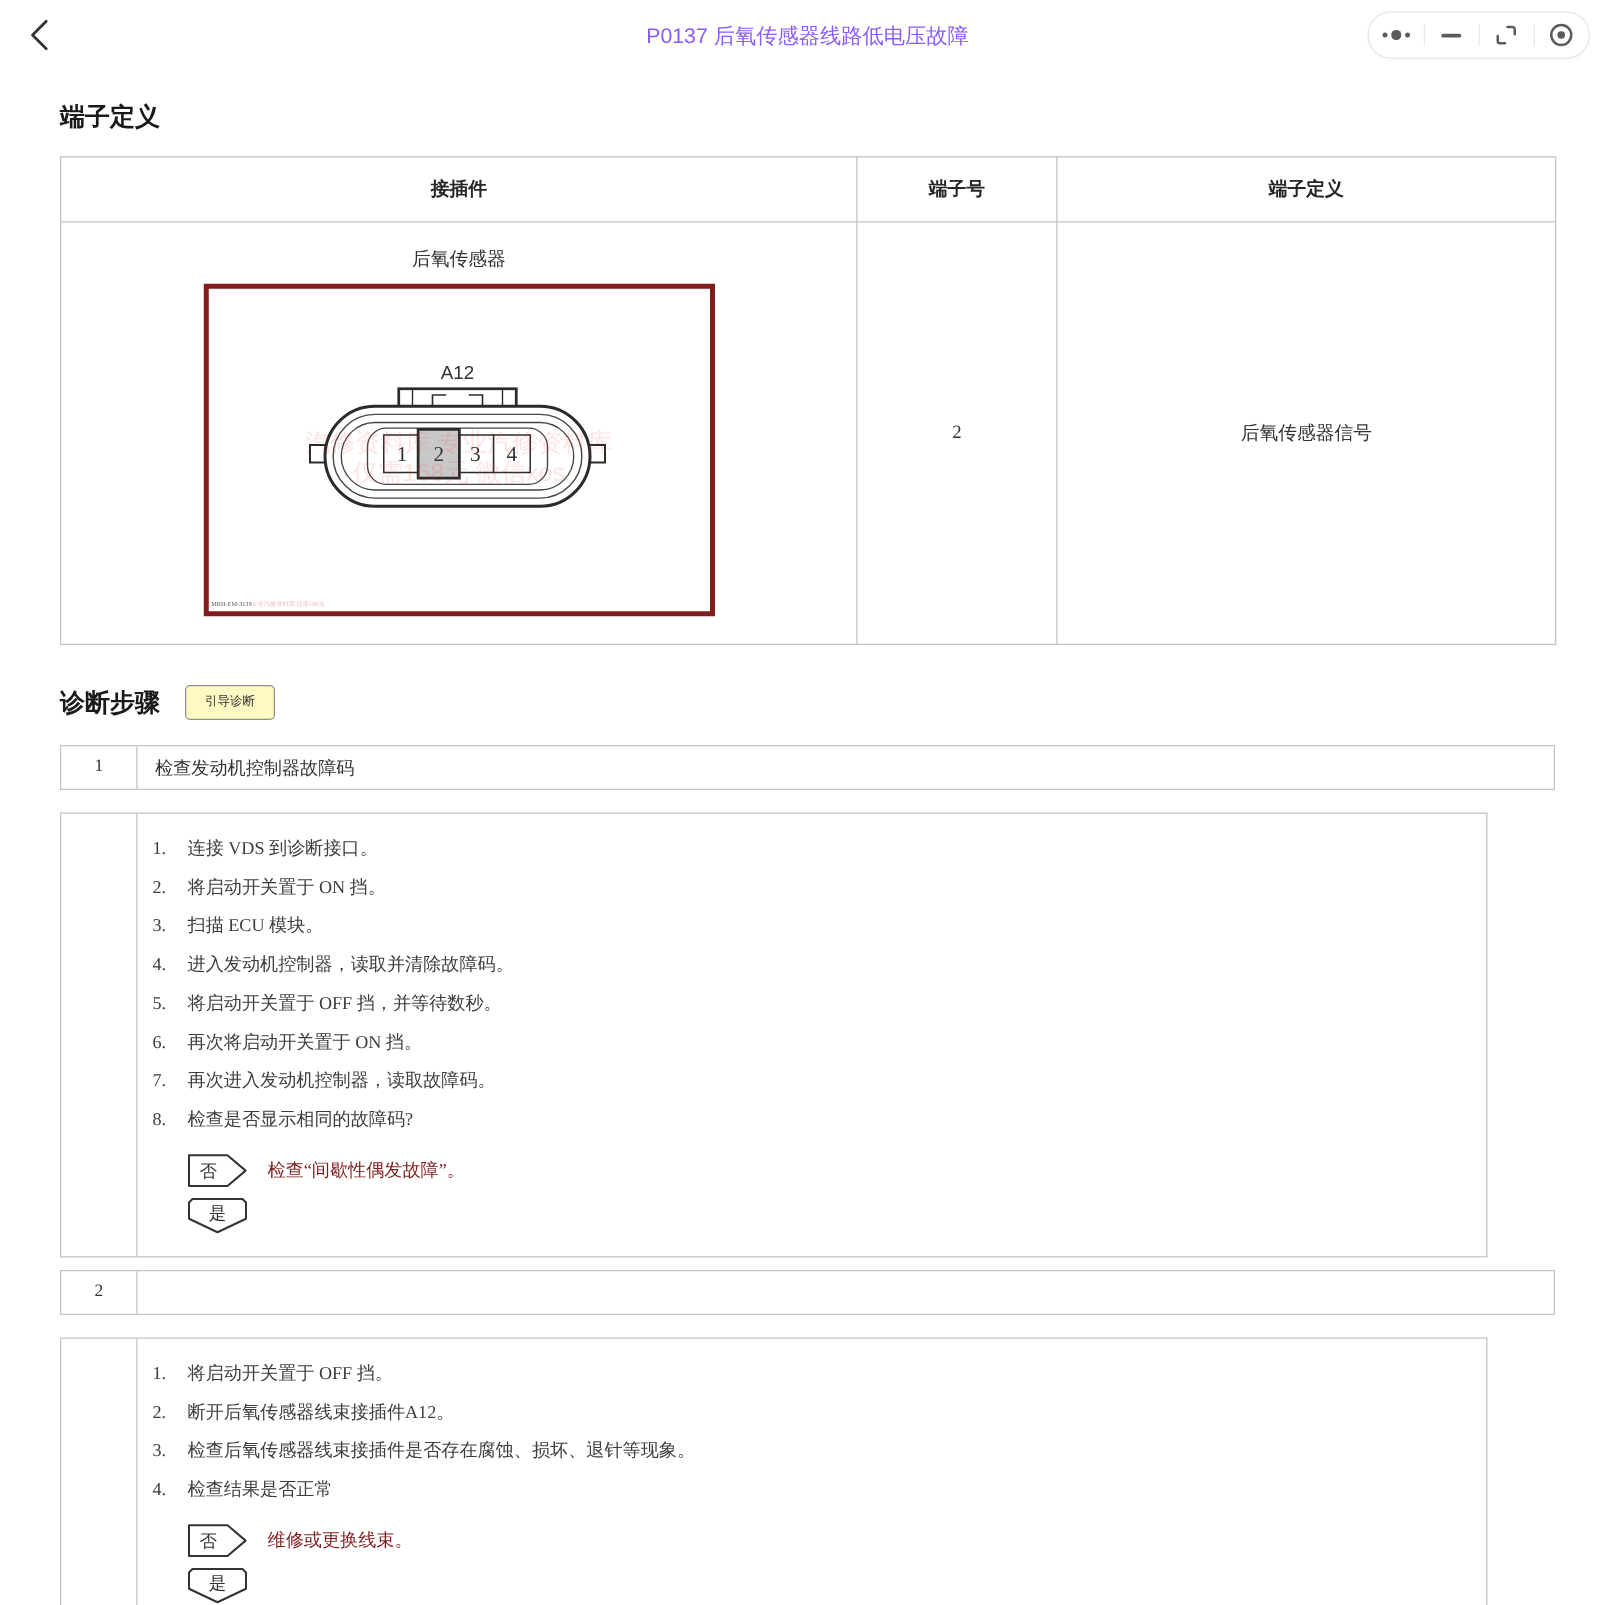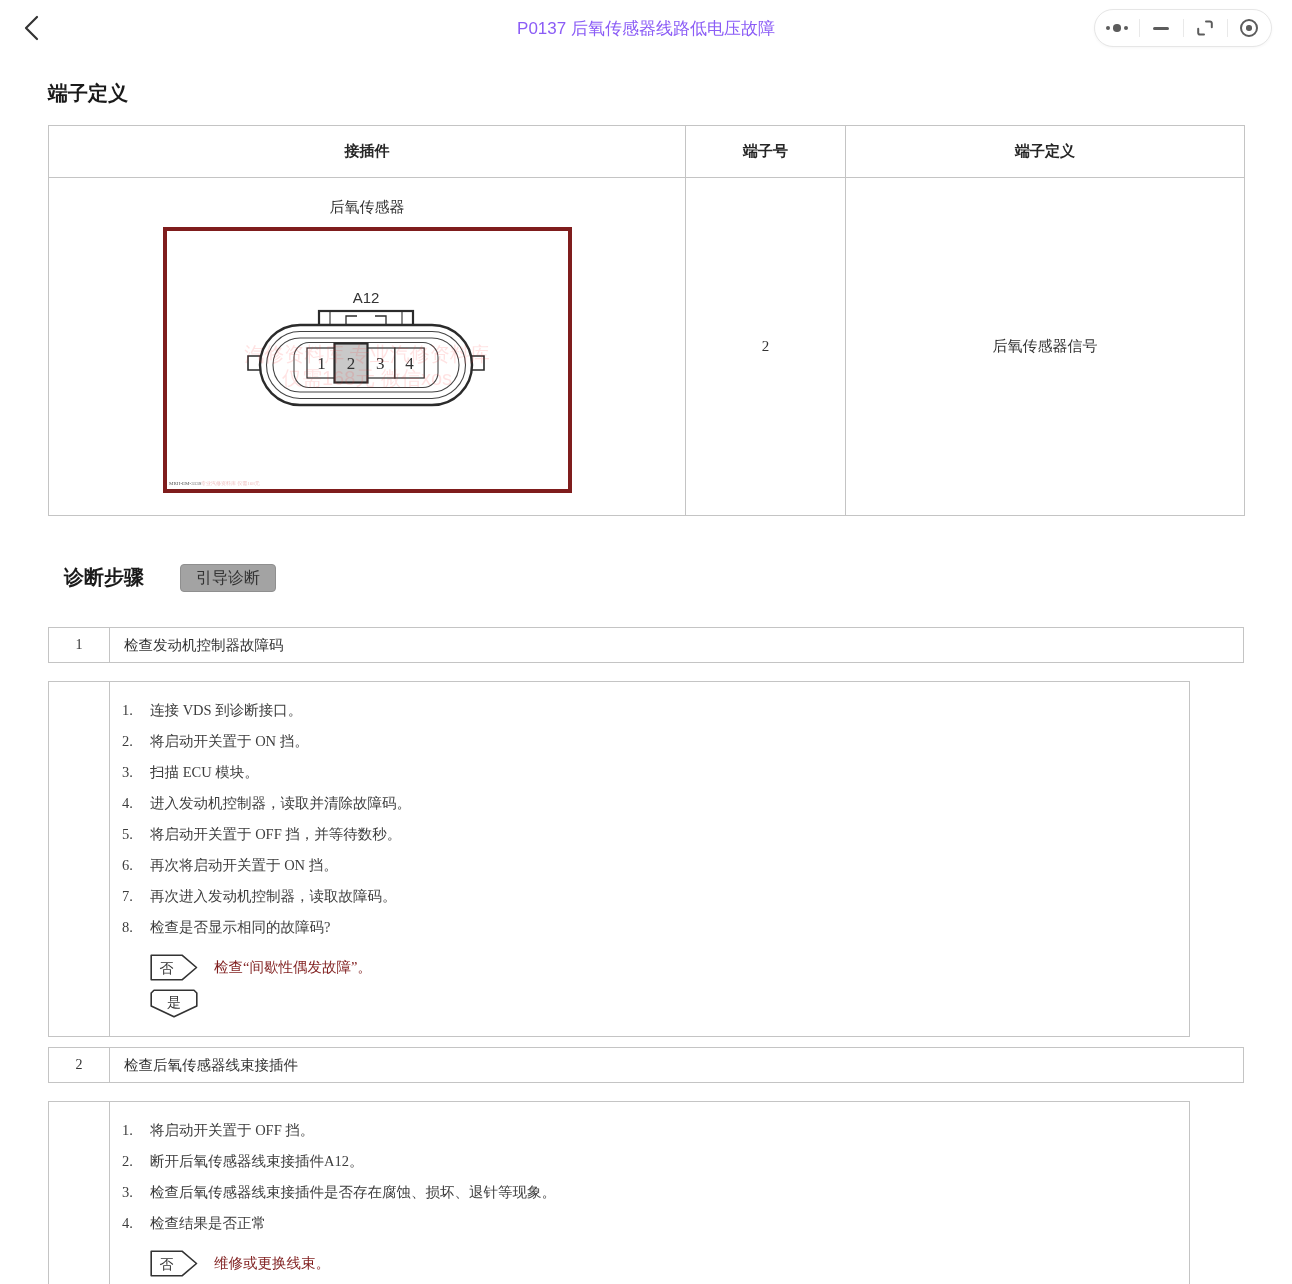--- a/index.html
+++ b/index.html
@@ -18,40 +18,40 @@
   .ctrl + .ctrl::before{content:"";position:absolute;left:0;top:9px;bottom:9px;width:1px;background:#e9e9e9;}
   .dots{display:flex;align-items:center;gap:3px;}
   .dots i{display:block;border-radius:50%;background:#5c5c5c;}
   .dots .d-s{width:4.5px;height:4.5px;}
   .dots .d-b{width:7.5px;height:7.5px;}
   .minbar{width:16px;height:3px;border-radius:2px;background:#5c5c5c;}
   .rec-circle{width:14px;height:14px;border:2.2px solid #5c5c5c;border-radius:50%;display:flex;align-items:center;justify-content:center;}
   .rec-circle i{width:5.5px;height:5.5px;border-radius:50%;background:#5c5c5c;}
   
   .main{padding:0 48px;}
-  .section-heading{font-family:"Liberation Sans",sans-serif;font-weight:700;font-size:20px;color:#1a1a1a;margin:16px;}
+  .section-heading{font-family:"Liberation Sans",sans-serif;font-weight:700;font-size:20px;color:#1a1a1a;margin:0;}
   .terminal-heading{margin:24px 0 18px 0;}
   
   table.def{width:1196px;border-collapse:collapse;table-layout:fixed;}
   table.def th,table.def td{border:1px solid #c4c4c4;}
   table.def th{height:49px;font-family:Liberation Serif, serif;font-weight:700;font-size:15px;color:#262626;}
   .col1{width:637px;}.col2{width:160px;}.col3{width:399px;}
   td.connector-cell{vertical-align:top;text-align:center;padding:20px 0 22px 0;}
   .connector-name{font-size:15px;color:#333;margin-bottom:10px;}
   .image-box{width:401px;height:258px;margin:0 auto;border:4px solid #7f1d1d;box-sizing:content-box;}
   td.center-cell{text-align:center;font-size:15px;color:#333;}
   svg text{font-family:"Liberation Serif","DejaVu Serif",serif;}
   .a12-label{font-family:"Liberation Sans",sans-serif;font-size:15px;fill:#333;}
   .pin-num{font-size:17px;fill:#333;}
   .wm{font-size:20px;fill:#ff2a2a;opacity:.13;font-family:"Liberation Sans",sans-serif;}
   .tiny-code{font-size:5px;fill:#555;}
   .tiny-wm{font-size:5px;fill:#d04040;opacity:.35;}
   
   .diag-head{display:flex;align-items:center;gap:20px;margin:32px 0 20px 0;}
-  .guide-btn{font-family:"Liberation Sans",sans-serif;font-size:16px;color:#333;background:#a3a3a3;border:1px solid #8f8f8f;
+  .guide-btn{font-family:"Liberation Sans",sans-serif;font-size:10px;color:#333;background:#fef9c3;border:1px solid #8f8f8f;
     border-radius:4px;padding:4px 15px;line-height:18px;cursor:pointer;}
   .step-head{display:flex;border:1px solid #c4c4c4;height:36px;box-sizing:border-box;width:1196px;}
   .step-no{width:60px;flex:0 0 60px;border-right:1px solid #c4c4c4;display:flex;align-items:center;justify-content:center;font-size:14px;color:#333;}
   .step-title{flex:1;display:flex;align-items:center;padding-left:14px;font-size:14.5px;color:#333;}
   .step-body{display:flex;border:1px solid #c4c4c4;width:1142px;box-sizing:border-box;margin-top:18px;margin-bottom:10px;}
   .body-left{width:60px;flex:0 0 60px;border-right:1px solid #c4c4c4;}
   .body-content{flex:1;padding:13px 20px 18px 12px;}
   .olist{counter-reset:item;}
   .li{display:flex;line-height:31px;font-size:14.5px;color:#3d3d3d;}
   .li::before{counter-increment:item;content:counter(item) ".";flex:0 0 28px;width:28px;color:#3d3d3d;}
@@ -198,21 +198,20 @@
         <svg width="48" height="29" viewBox="0 0 48 29">
           <polygon points="1.2,4 4,1.2 44,1.2 46.8,4 46.8,17 24,27.8 1.2,17" fill="#fff" stroke="#333" stroke-width="1.6" stroke-linejoin="round"></polygon>
           <text class="flag-text" x="24" y="17.5" text-anchor="middle">是</text>
         </svg>
       </div>
     </div>
   </div>
 
   <div class="step-head">
     <div class="step-no">2</div>
-    <div class="step-title">检查后氧传感器线束接插件</div>
   </div>
   <div class="step-body">
     <div class="body-left"></div>
     <div class="body-content">
       <div class="olist">
         <div class="li">将启动开关置于 OFF 挡。</div>
         <div class="li">断开后氧传感器线束接插件A12。</div>
         <div class="li">检查后氧传感器线束接插件是否存在腐蚀、损坏、退针等现象。</div>
         <div class="li">检查结果是否正常</div>
       </div>

